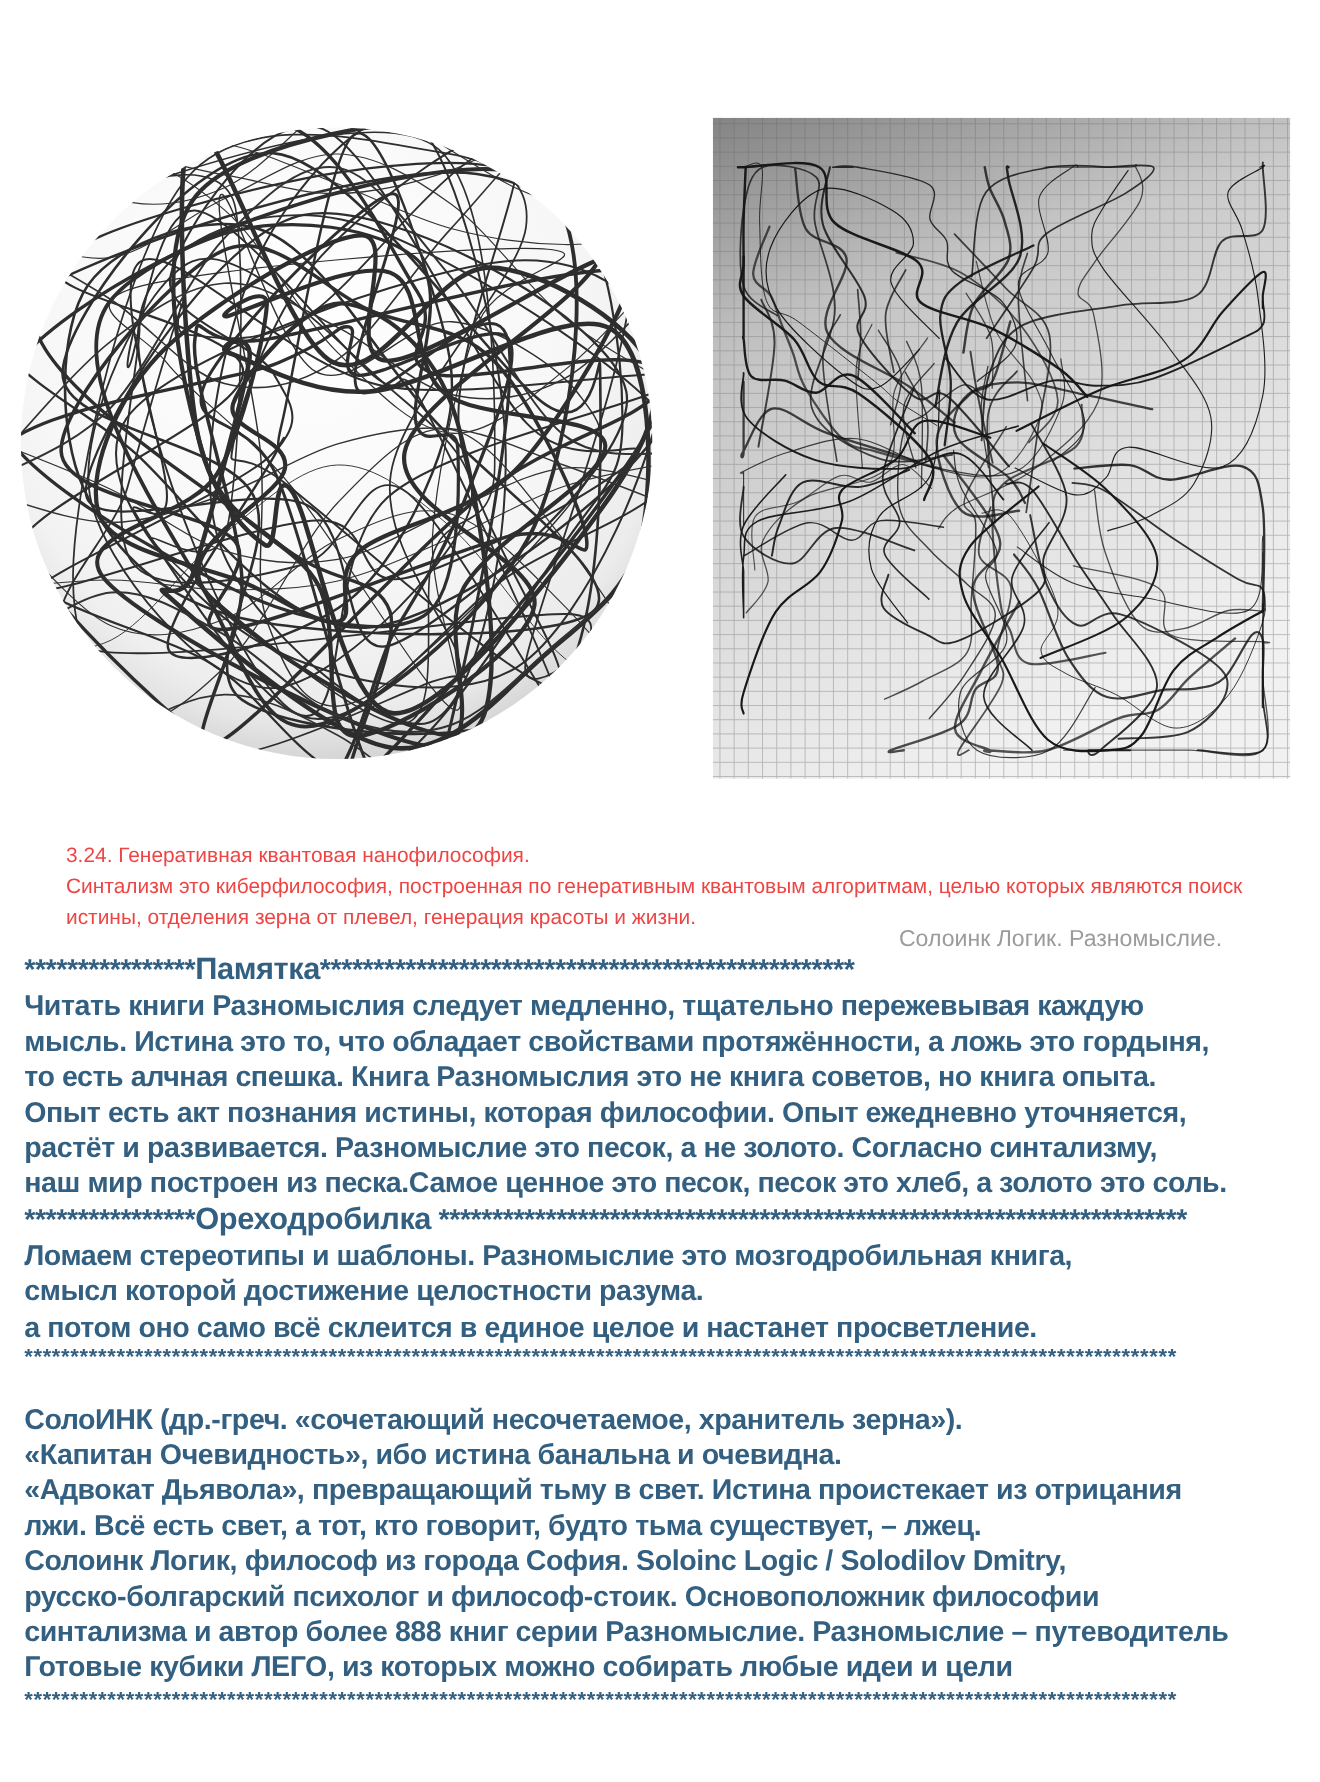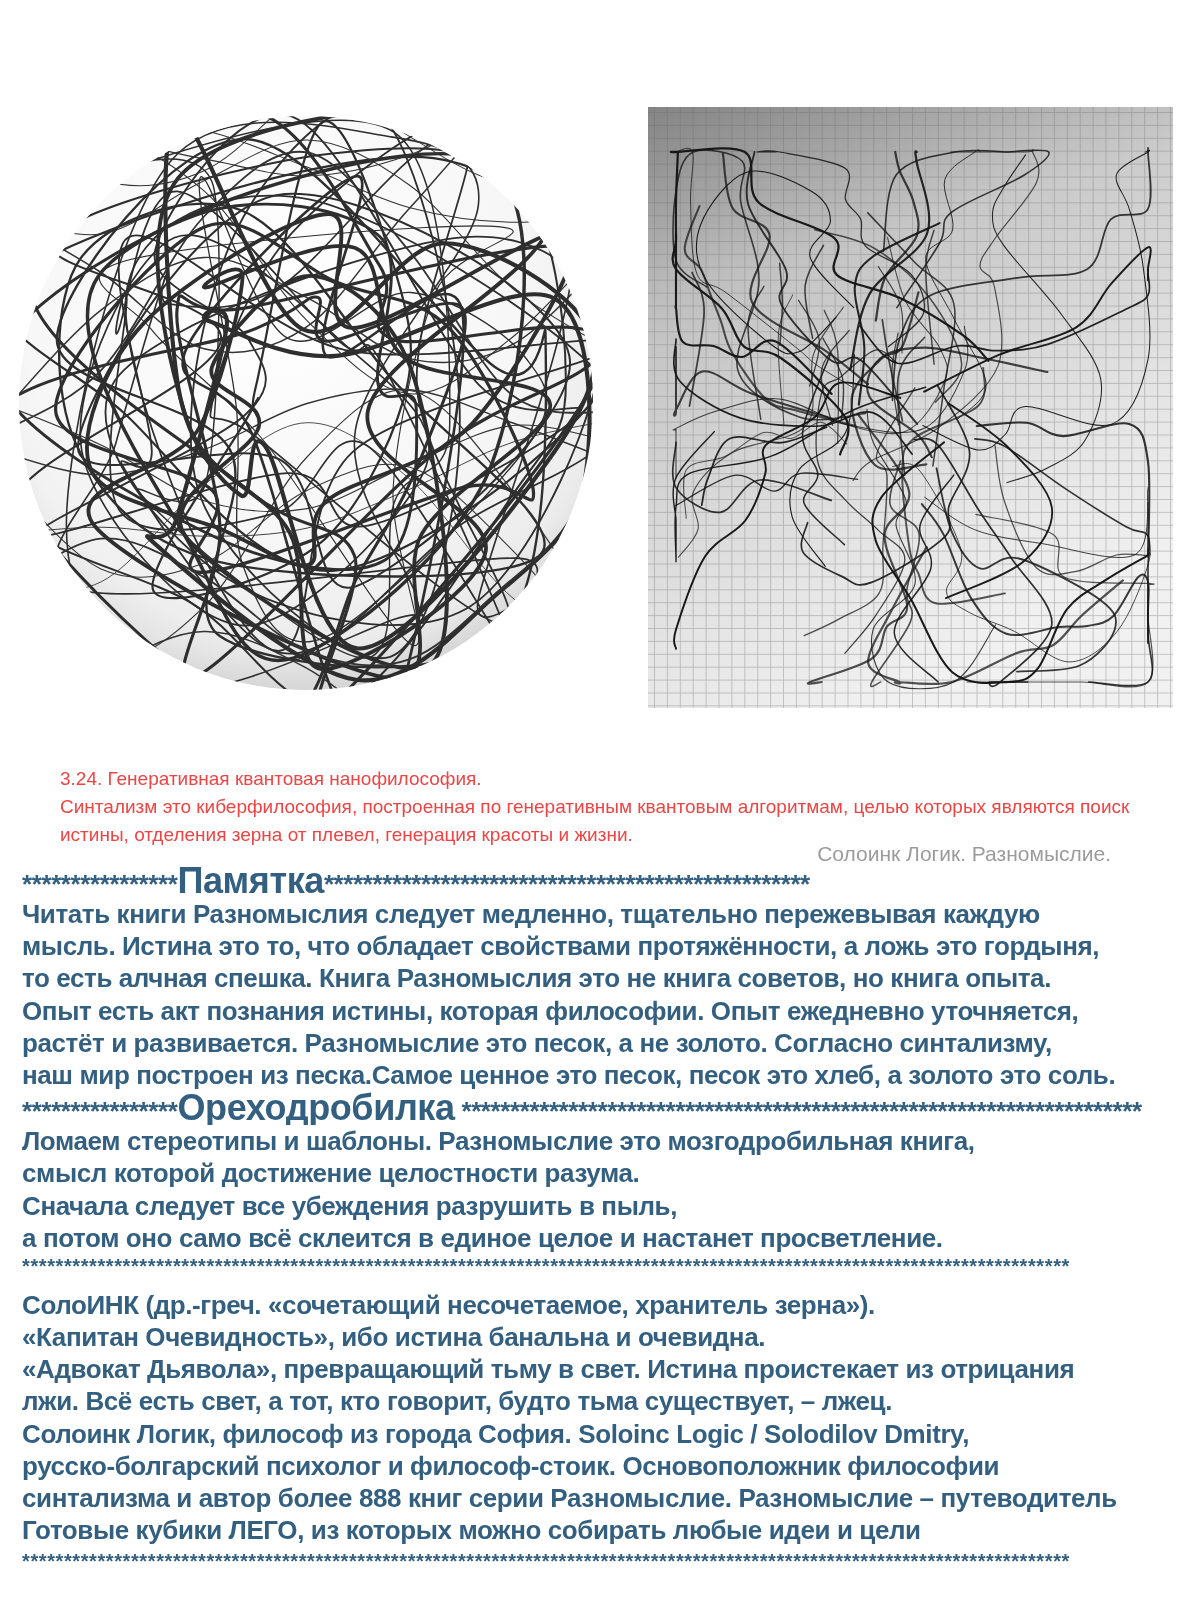--- a/index.html
+++ b/index.html
@@ -22,23 +22,23 @@
   }
 
   
   .textcol{
     position:absolute;left:22px;top:864px;width:1166px;
     color:#335f80;font-weight:700;font-size:26px;letter-spacing:-0.4px;
   }
   .line{line-height:32.2px;height:32.2px;white-space:nowrap;overflow:hidden}
   .hline{line-height:34px;height:34px;white-space:nowrap;overflow:hidden}
   .hline span{white-space:pre}
-  .hline .big{font-size:36px}
+  .hline .big{font-size:28px}
   .sep{line-height:24px;height:24px;font-size:20px;letter-spacing:0.6px;white-space:nowrap;overflow:hidden}
-  .mt14{margin-top:11px}
+  .mt14{margin-top:28px}
   .mt3{margin-top:3px}
 </style>
 </head>
 <body>
 
 <div class="fig" style="left:18px;top:115px;width:576px;height:576px" aria-label="3D sphere covered with black generative scribble lines">
   <svg viewBox="0 0 576 576">
     <defs>
       <radialGradient id="sg" cx="44%" cy="30%" r="78%">
         <stop offset="0%" stop-color="#ffffff"></stop>
@@ -228,21 +228,20 @@
   <div class="line">то есть алчная спешка. Книга Разномыслия это не книга советов, но книга опыта.</div>
   <div class="line">Опыт есть акт познания истины, которая философии. Опыт ежедневно уточняется,</div>
   <div class="line">растёт и развивается. Разномыслие это песок, а не золото. Согласно синтализму,</div>
   <div class="line">наш мир построен из песка.Самое ценное это песок, песок это хлеб, а золото это соль.</div>
 
   <div class="hline">
     <span>****************</span><span class="big">Ореходробилка</span><span> **********************************************************************</span>
   </div>
   <div class="line">Ломаем стереотипы и шаблоны. Разномыслие это мозгодробильная книга,</div>
   <div class="line">смысл которой достижение целостности разума.</div>
-  <div class="line">Сначала следует все убеждения разрушить в пыль,</div>
   <div class="line">а потом оно само всё склеится в единое целое и настанет просветление.</div>
 
   <div class="sep">*****************************************************************************************************************************</div>
 
   <div class="mt14">
     <div class="line">СолоИНК (др.-греч. «сочетающий несочетаемое, хранитель зерна»).</div>
     <div class="line">«Капитан Очевидность», ибо истина банальна и очевидна.</div>
     <div class="line">«Адвокат Дьявола», превращающий тьму в свет. Истина проистекает из отрицания</div>
     <div class="line">лжи. Всё есть свет, а тот, кто говорит, будто тьма существует, – лжец.</div>
     <div class="line">Солоинк Логик, философ из города София. Soloinc Logic / Solodilov Dmitry,</div>

